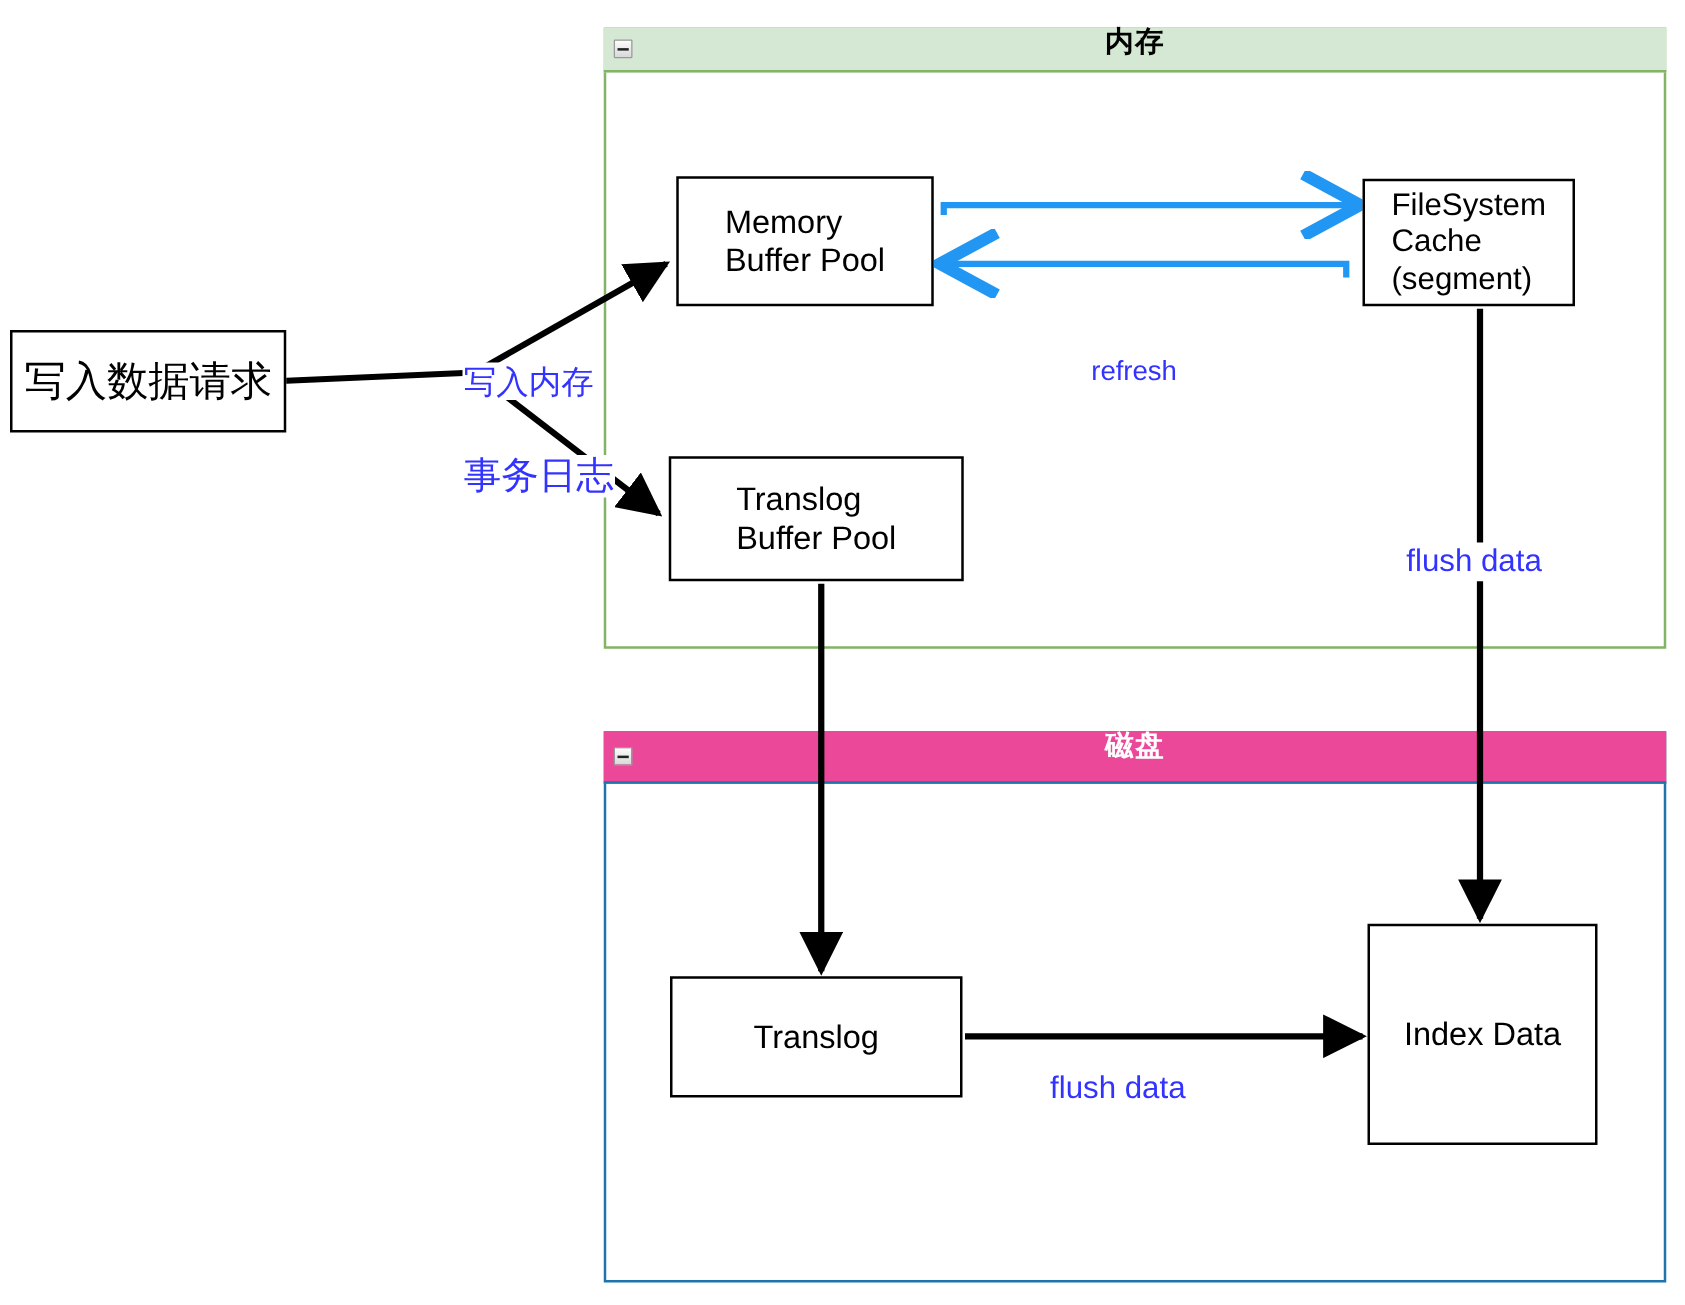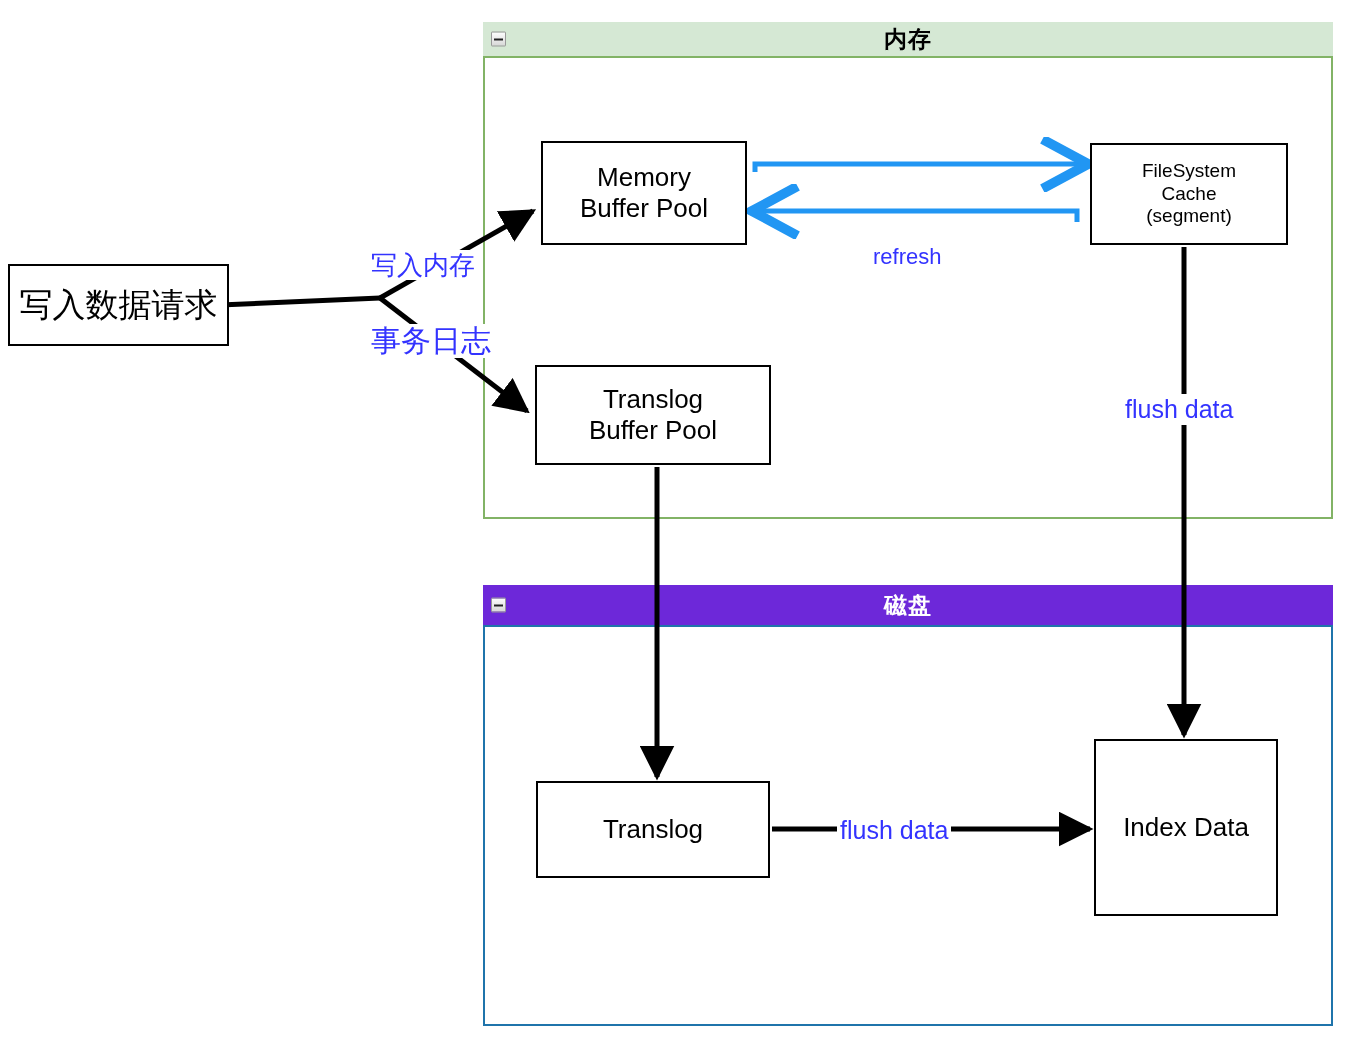--- a/index.html
+++ b/index.html
@@ -24,21 +24,21 @@
   .container-body {
     position: absolute;
     left: 0; right: 0; top: 0; bottom: 0;
     box-sizing: border-box;
   }
   .container-header {
     position: absolute;
     left: 0; right: 0; top: 0;
     box-sizing: border-box;
     display: flex;
-    align-items: center;
+    align-items: flex-start;
     justify-content: center;
   }
   .container-title {
     font-size: 23px;
     font-weight: bold;
     letter-spacing: 1px;
     line-height: 1;
   }
   .collapse-icon {
     position: absolute;
@@ -85,51 +85,51 @@
     top: 585px;
     width: 850px;
     height: 441px;
   }
   #disk-container .container-body {
     border: 2px solid #1f74ab;
     background: #ffffff;
   }
   #disk-container .container-header {
     height: 42px;
-    background: #6d28d9;
+    background: #ec4899;
     border-bottom: 2px solid #1f74ab;
   }
   #disk-container .container-title { color: #ffffff; }
 
   
   .box {
     position: absolute;
     box-sizing: border-box;
     border: 2px solid #000000;
     background: #ffffff;
     display: flex;
     align-items: center;
     justify-content: center;
-    text-align: center;
+    text-align: left;
     color: #000000;
     line-height: 1.18;
     white-space: pre-line;
     z-index: 6;
   }
   #box-write-request {
     left: 8px; top: 264px; width: 221px; height: 82px;
     font-size: 33px;
   }
   #box-memory-buffer {
     left: 541px; top: 141px; width: 206px; height: 104px;
     font-size: 26px;
   }
   #box-filesystem-cache {
-    left: 1090px; top: 143px; width: 198px; height: 102px;
-    font-size: 19px;
+    left: 1090px; top: 143px; width: 170px; height: 102px;
+    font-size: 25px;
   }
   #box-translog-buffer {
     left: 535px; top: 365px; width: 236px; height: 100px;
     font-size: 26px;
   }
   #box-translog {
     left: 536px; top: 781px; width: 234px; height: 97px;
     font-size: 26px;
   }
   #box-index-data {
@@ -148,20 +148,21 @@
   }
 
   
   .edge-label {
     position: absolute;
     z-index: 8;
     color: #3333ff;
     background: #ffffff;
     white-space: nowrap;
     line-height: 1;
+    margin-top: 40px;
   }
   #label-write-memory {
     left: 370px; top: 250px;
     font-size: 26px;
     padding: 2px 1px;
   }
   #label-translog {
     left: 370px; top: 324px;
     font-size: 30px;
     padding: 2px 1px;

